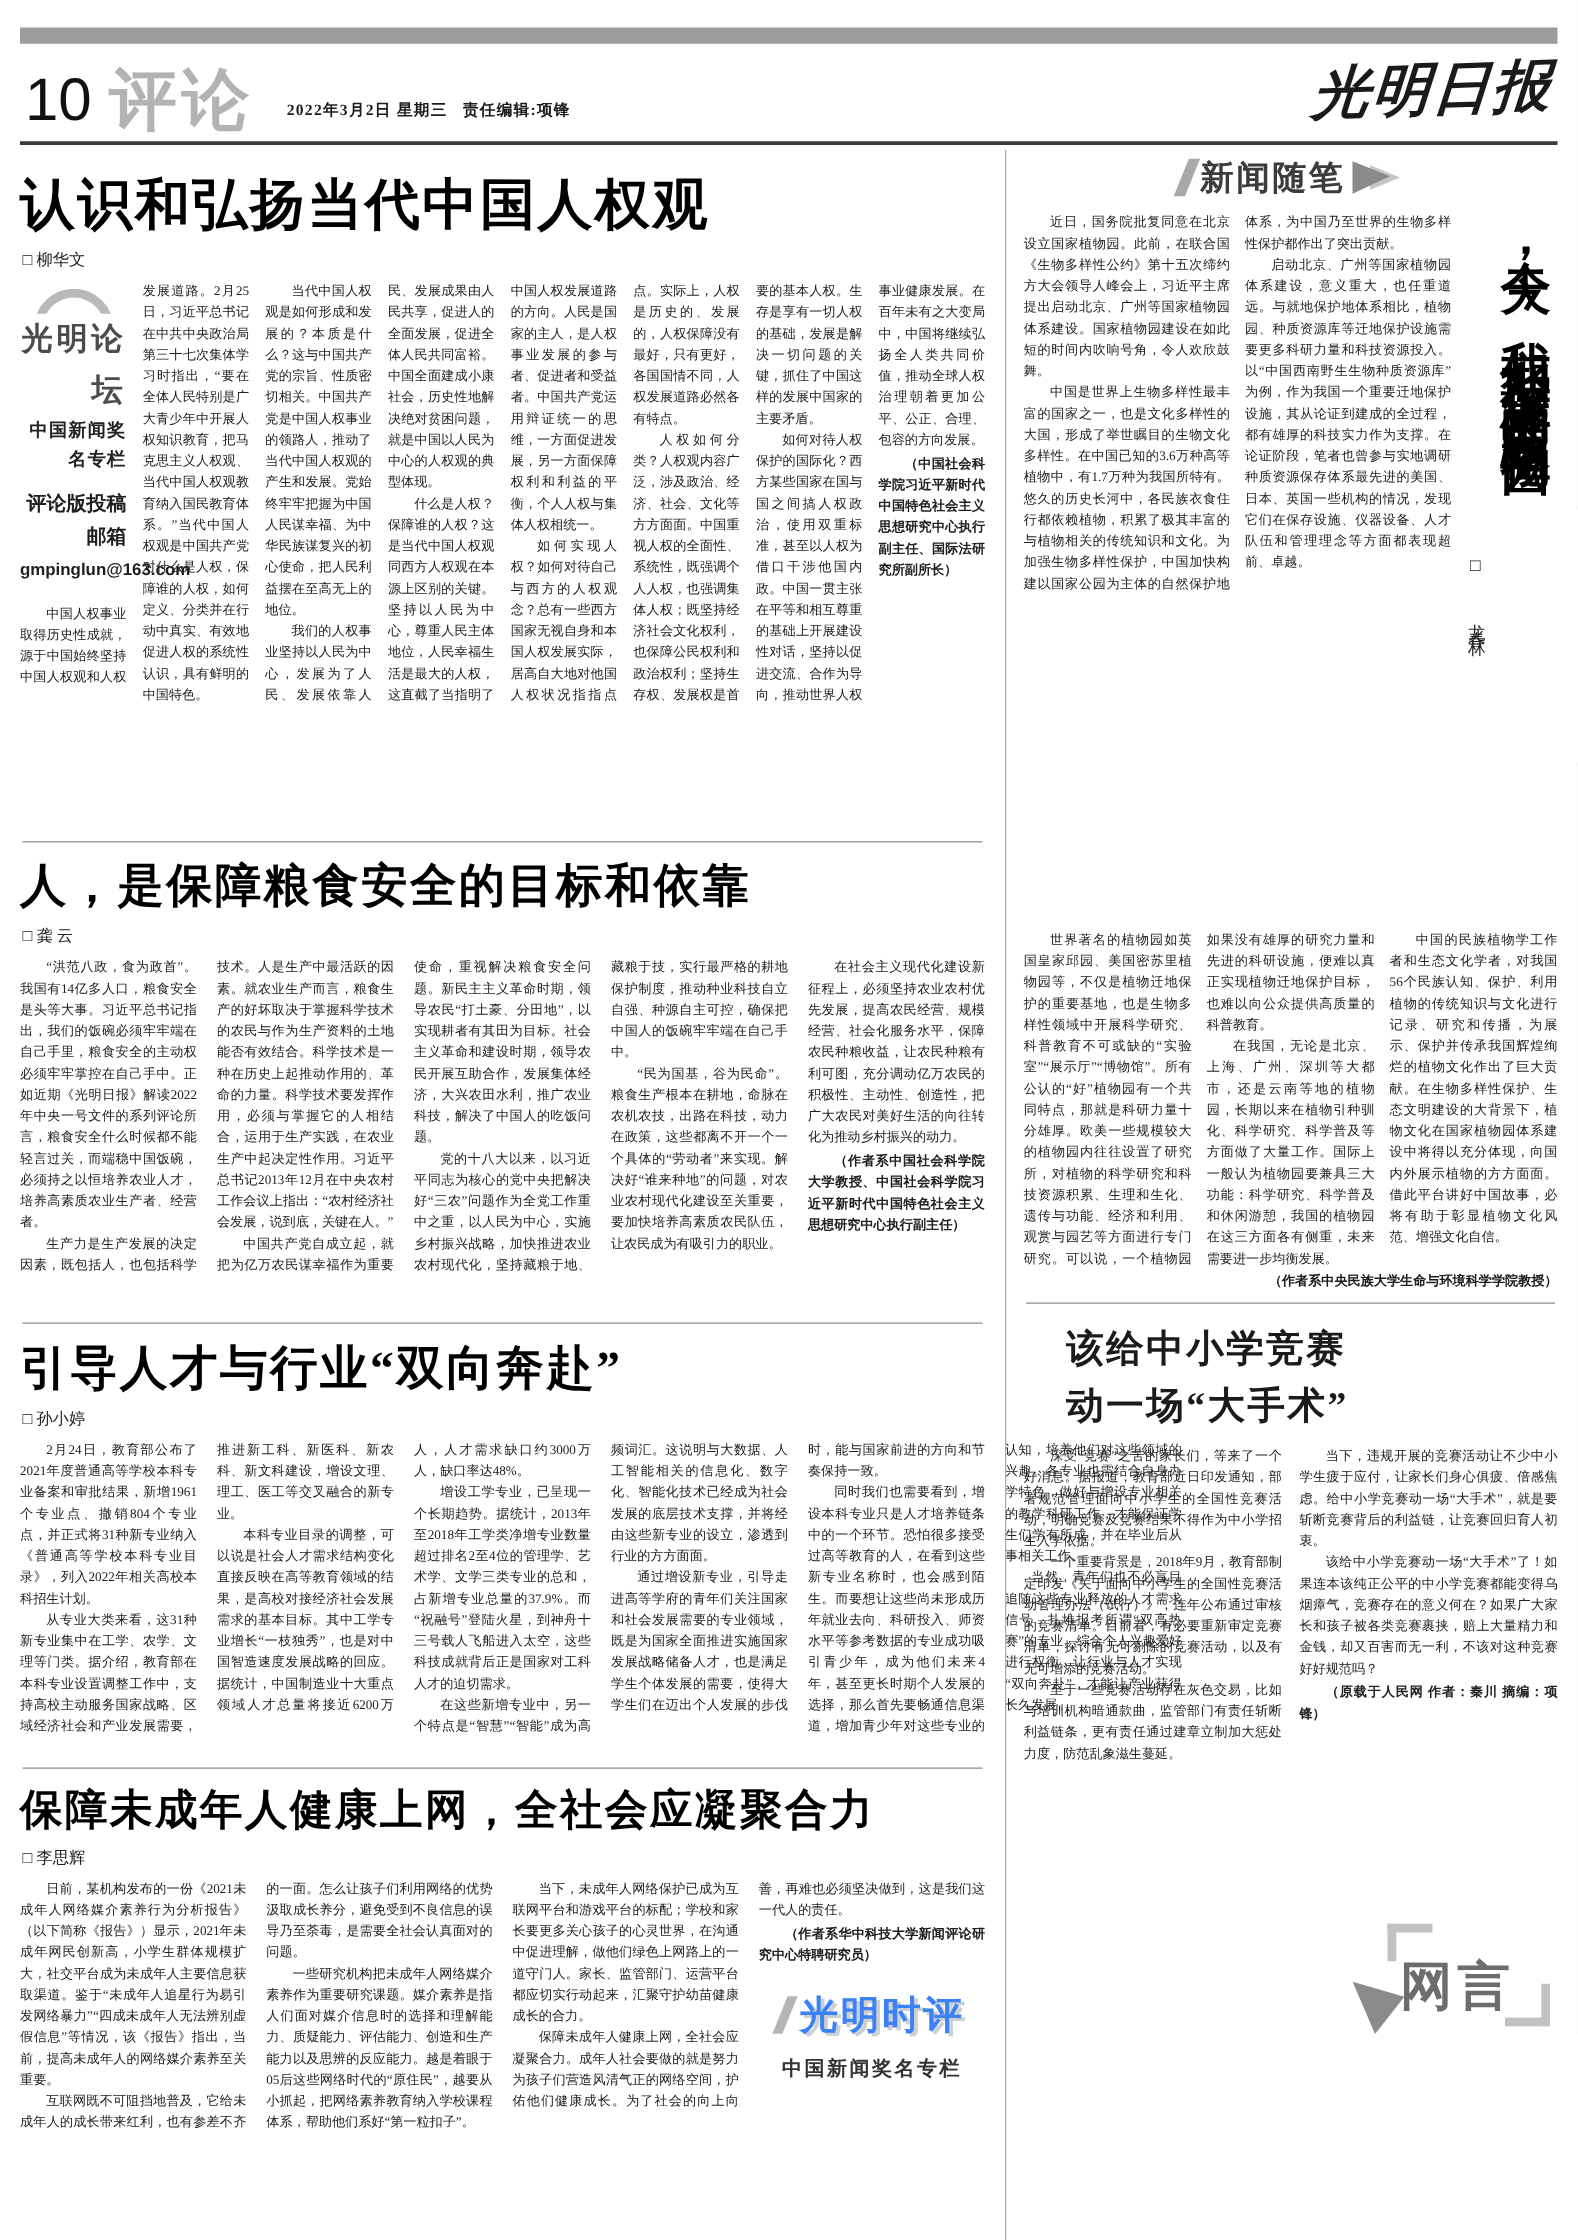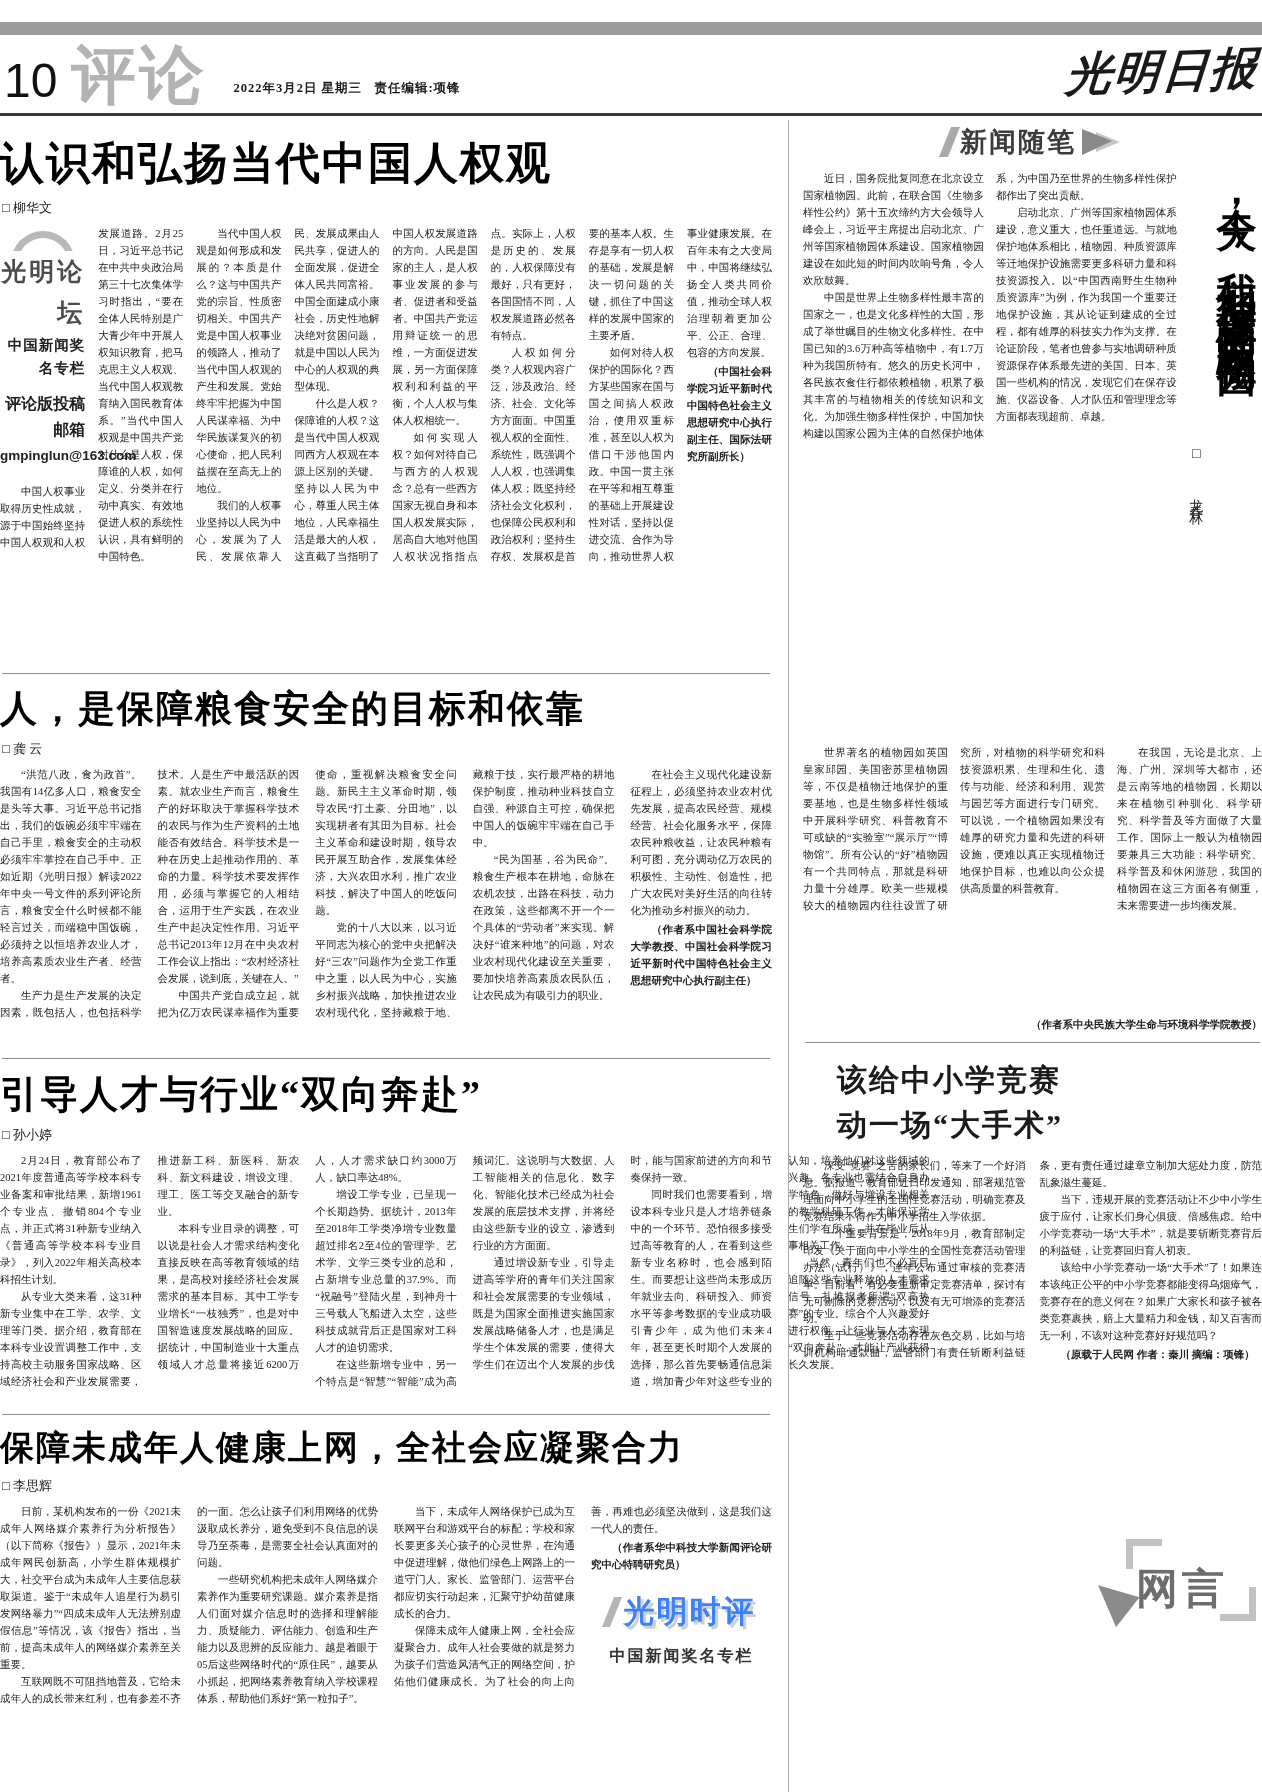--- a/index.html
+++ b/index.html
@@ -1,24 +1,24 @@
 <!DOCTYPE html>
 <html lang="zh"><head>
 <meta charset="utf-8">
 <style>
   * { margin:0; padding:0; box-sizing:border-box; }
   html,body { background:#f3f3f3; }
   body { width:1262px; font-family:"Liberation Serif","DejaVu Serif",serif; color:#1b1b1b; }
-  .page { width:1262px; height:1792px; background:#fff; overflow:hidden; padding:22px 0 10px; }
+  .page { width:1262px; height:1792px; background:#fff; overflow:hidden; padding:22px 16px 10px; }
 
   
   .topbar { height:13px; background:#9c9c9c; }
   .hdr { display:flex; align-items:flex-end; padding:6px 4px 8px; }
   .pageno { font-family:"Liberation Sans","DejaVu Sans",sans-serif; font-size:48px; line-height:1; color:#111; font-weight:400; }
-  .section { font-size:64px; line-height:.9; font-weight:900; color:#b3b3b3; margin-left:14px; letter-spacing:4px; }
+  .section { font-size:54px; line-height:.9; font-weight:900; color:#b3b3b3; margin-left:14px; letter-spacing:4px; }
   .dateline { font-size:12.5px; font-weight:700; margin-left:26px; margin-bottom:8px; letter-spacing:1px; }
   .masthead { margin-left:auto; font-size:46px; font-weight:700; font-style:italic; transform:skewX(-6deg) rotate(-2deg); letter-spacing:2px; color:#1a1a1a; margin-bottom:2px; }
   .hdr-rule { border-top:3px solid #3a3a3a; }
 
   
   .main { display:grid; grid-template-columns:772px 1fr; column-gap:16px; padding-top:4px; }
   .rail { border-left:1px solid #aaa; padding-left:14px; }
 
   
   .headline { font-weight:900; color:#000; letter-spacing:2px; }
@@ -212,20 +212,21 @@
           </div>
           <div class="vhead-wrap">
             <div class="vbyline">□ 龙春林</div>
             <div class="vhead">今天，我们期待怎样的国家植物园</div>
           </div>
         </div>
         <div class="abody garden-colsB">
           <div>
               <p class="para">世界著名的植物园如英国皇家邱园、美国密苏里植物园等，不仅是植物迁地保护的重要基地，也是生物多样性领域中开展科学研究、科普教育不可或缺的“实验室”“展示厅”“博物馆”。所有公认的“好”植物园有一个共同特点，那就是科研力量十分雄厚。欧美一些规模较大的植物园内往往设置了研究所，对植物的科学研究和科技资源积累、生理和生化、遗传与功能、经济和利用、观赏与园艺等方面进行专门研究。可以说，一个植物园如果没有雄厚的研究力量和先进的科研设施，便难以真正实现植物迁地保护目标，也难以向公众提供高质量的科普教育。</p>
               <p class="para">在我国，无论是北京、上海、广州、深圳等大都市，还是云南等地的植物园，长期以来在植物引种驯化、科学研究、科学普及等方面做了大量工作。国际上一般认为植物园要兼具三大功能：科学研究、科学普及和休闲游憩，我国的植物园在这三方面各有侧重，未来需要进一步均衡发展。</p>
+              <p class="para">中国的民族植物学工作者和生态文化学者，对我国56个民族认知、保护、利用植物的传统知识与文化进行记录、研究和传播，为展示、保护并传承我国辉煌绚烂的植物文化作出了巨大贡献。在生物多样性保护、生态文明建设的大背景下，植物文化在国家植物园体系建设中将得以充分体现，向国内外展示植物的方方面面。借此平台讲好中国故事，必将有助于彰显植物文化风范、增强文化自信。</p>
             </div>
         </div>
         <div class="garden-note">（作者系中央民族大学生命与环境科学学院教授）</div>
         <div class="artrule"></div>
       </div>
 
       <div class="contest">
         <div class="contest-head">
           <div>该给中小学竞赛</div>
           <div>动一场“大手术”</div>

